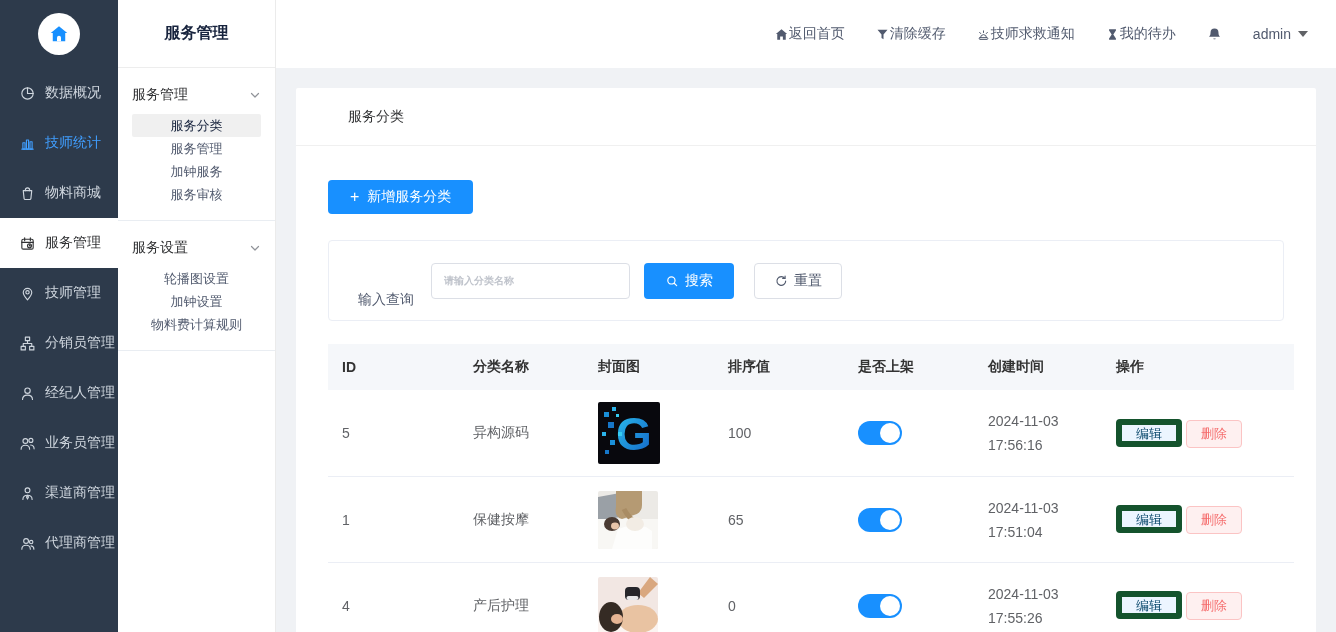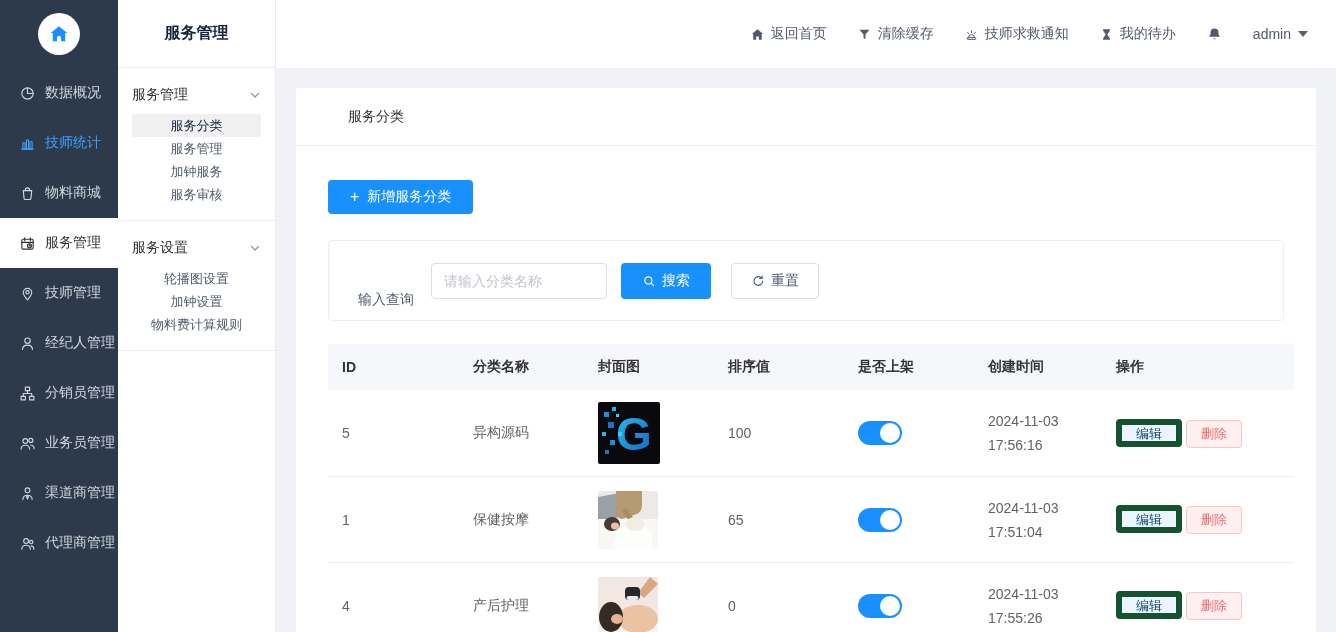--- a/index.html
+++ b/index.html
@@ -25,40 +25,40 @@
   .menu-group { padding:12px 14px 14px 14px; border-bottom:1px solid #e9edf2; }
   .group-header { display:flex; align-items:center; justify-content:space-between; height:30px; color:#303133; font-size:14px; cursor:pointer; }
   .group-header svg { width:12px; height:12px; color:#909399; }
   .group-items { margin-top:4px; }
   .group-item { height:23px; line-height:23px; text-align:center; font-size:13px; color:#515a6e; cursor:pointer; border-radius:2px; }
   .group-item.active { background:#f0f0f0; color:#17233d; }
 
   
   .main-col { flex:1; display:flex; flex-direction:column; min-width:0; }
   .topbar { height:68px; background:#fff; flex:none; display:flex; align-items:center; justify-content:flex-end; padding-right:28px; gap:30px; }
-  .topnav-item { display:flex; align-items:center; gap:6px; color:#515a6e; font-size:14px; cursor:pointer; }
+  .topnav-item { display:flex; align-items:center; gap:0; color:#515a6e; font-size:14px; cursor:pointer; }
   .topnav-item svg { width:15px; height:15px; color:#515a6e; }
   .bell-btn { cursor:pointer; display:flex; align-items:center; }
   .bell-btn svg { width:17px; height:17px; color:#515a6e; }
   .user-menu { display:flex; align-items:center; gap:7px; cursor:pointer; color:#515a6e; }
   .caret-down { width:0; height:0; border-left:5px solid transparent; border-right:5px solid transparent; border-top:6px solid #606266; }
 
   .content { flex:1; padding:20px; overflow:hidden; }
   .card { background:#fff; border-radius:2px; height:800px; }
   .card-tabs { height:58px; border-bottom:1px solid #f0f0f0; display:flex; align-items:center; padding-left:52px; }
   .tab-label { color:#303133; font-size:14px; cursor:pointer; }
   .card-body { padding:34px 32px 0 32px; }
 
   .btn { border:none; border-radius:4px; cursor:pointer; font-size:14px; font-family:inherit; }
   .add-btn { height:34px; padding:0 22px; background:#1890ff; color:#fff; display:inline-flex; align-items:center; gap:8px; }
   .add-btn .plus { font-size:16px; font-weight:400; }
 
   .search-panel { margin-top:26px; border:1px solid #ebeef5; border-radius:4px; height:81px; display:flex; align-items:center; padding-left:29px; }
   .search-label { color:#515a6e; margin-right:17px;margin-top:39px; }
-  .search-input { width:176px; height:36px; border:1px solid #dcdfe6; border-radius:4px; padding:0 12px; font-size:14px; font-family:inherit; color:#606266; outline:none; }
+  .search-input { width:199px; height:36px; border:1px solid #dcdfe6; border-radius:4px; padding:0 12px; font-size:10px; font-family:inherit; color:#606266; outline:none;font-weight:bold; }
   .search-input::placeholder { color:#c0c4cc; }
   .search-btn { margin-left:14px; height:36px; width:90px; background:#1890ff; color:#fff; display:inline-flex; align-items:center; justify-content:center; gap:6px; }
   .search-btn svg, .reset-btn svg { width:14px; height:14px; }
   .reset-btn { margin-left:20px; height:36px; width:88px; background:#fff; border:1px solid #dcdfe6; color:#515a6e; display:inline-flex; align-items:center; justify-content:center; gap:6px; }
 
   table.data-table { margin-top:23px; width:100%; border-collapse:collapse; table-layout:fixed; }
   .data-table th { background:#f5f7fa; height:46px; text-align:left; font-size:14px; color:#333; font-weight:700; padding:0 14px; }
   .data-table td { border-bottom:1px solid #ebeef5; padding:12px 14px; font-size:14px; color:#606266; vertical-align:middle; }
   .data-table tbody tr { height:86px; }
   .cell-date div { line-height:24px; }
@@ -125,33 +125,33 @@
       </div>
       <div class="pnav-item">
         <svg class="icon" viewBox="0 0 24 24">
             <path d="M12 21 c-4-4.4-6-7.3-6-10.3 a6 6 0 1 1 12 0 c0 3-2 5.9-6 10.3 Z"></path>
             <circle cx="12" cy="10.3" r="2.4"></circle>
           </svg>
         <span class="plabel">技师管理</span>
       </div>
       <div class="pnav-item">
         <svg class="icon" viewBox="0 0 24 24">
-            <circle cx="12" cy="8" r="3.8"></circle>
-            <path d="M5 20.5 c0-4 3-6.2 7-6.2 s7 2.2 7 6.2"></path>
-          </svg>
-        <span class="plabel">经纪人管理</span>
-      </div>
-      <div class="pnav-item">
-        <svg class="icon" viewBox="0 0 24 24">
             <rect x="9" y="3" width="6" height="5"></rect>
             <rect x="3" y="16" width="6" height="5"></rect>
             <rect x="15" y="16" width="6" height="5"></rect>
             <path d="M12 8 v4 M6 16 v-4 h12 v4"></path>
           </svg>
         <span class="plabel">分销员管理</span>
+      </div>
+      <div class="pnav-item">
+        <svg class="icon" viewBox="0 0 24 24">
+            <circle cx="12" cy="8" r="3.8"></circle>
+            <path d="M5 20.5 c0-4 3-6.2 7-6.2 s7 2.2 7 6.2"></path>
+          </svg>
+        <span class="plabel">经纪人管理</span>
       </div>
       <div class="pnav-item">
         <svg class="icon" viewBox="0 0 24 24">
             <circle cx="9" cy="8.5" r="3.4"></circle>
             <path d="M3 20 c0-3.6 2.6-5.6 6-5.6 s6 2 6 5.6"></path>
             <circle cx="16.8" cy="7.6" r="2.8"></circle>
             <path d="M16.5 14.2 c3 .3 4.8 2.3 4.8 5.3"></path>
           </svg>
         <span class="plabel">业务员管理</span>
       </div>

